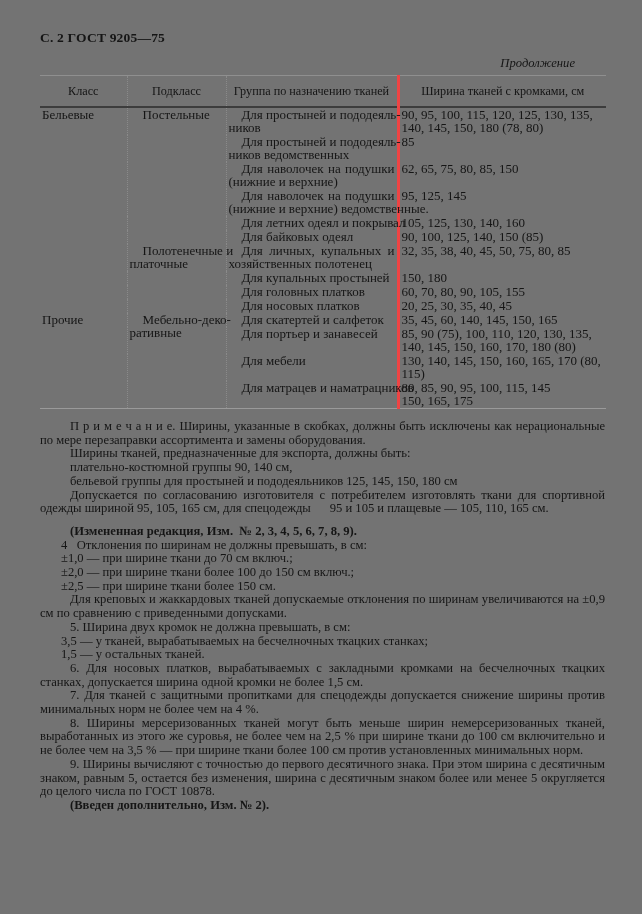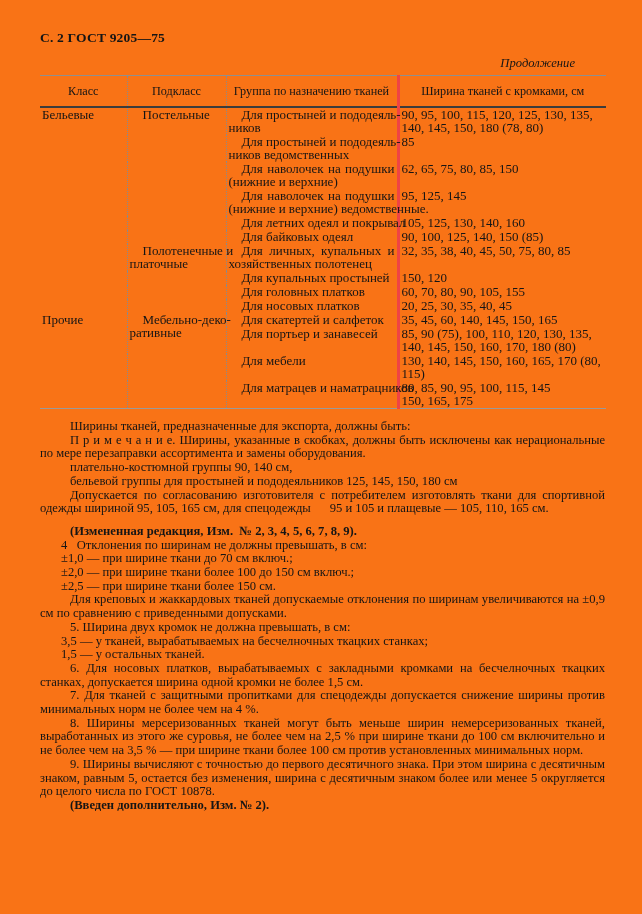--- a/index.html
+++ b/index.html
@@ -1,18 +1,18 @@
 <!DOCTYPE html>
 <html><head>
 <meta charset="utf-8">
 <style>
   html,body{margin:0;padding:0;background:#ffffff;}
   body{width:642px;height:914px;overflow:hidden;
        font-family:"Liberation Serif","DejaVu Serif",serif;color:#151515;}
-  .page{width:642px;height:914px;padding:30px 37px 0 40px;box-sizing:border-box;background:#f97316;}
+  .page{width:642px;height:914px;padding:30px 37px 0 40px;box-sizing:border-box;background:#737373;}
   .page-title{font-size:13.5px;font-weight:bold;letter-spacing:.2px;}
   .continuation{font-style:italic;font-size:12.6px;text-align:right;margin:10px 30px 4px 0;}
   table.gt{width:566px;border-collapse:collapse;table-layout:fixed;
            border-top:1px solid #8f8f8f;border-bottom:1px solid #9a9a9a;}
   table.gt col.c1{width:87px;} table.gt col.c2{width:99px;}
   table.gt col.c3{width:172px;} table.gt col.c4{width:208px;}
   table.gt thead tr{border-bottom:2px solid #3c3c3c;}
   table.gt th{font-weight:normal;font-size:12.2px;text-align:center;
               vertical-align:middle;padding:9px 3px 8px;line-height:13px;}
   table.gt td{vertical-align:top;font-size:13px;line-height:13px;padding:0 2px 1px 2px;}
@@ -158,21 +158,21 @@
           </td>
         </tr>
         <tr>
           <td class="col-group">
             <div class="cell-lines just">
               <div class="cell-line">Для купальных простыней</div>
             </div>
           </td>
           <td class="col-width">
             <div class="cell-lines">
-              <div class="cell-line">150, 120</div>
+              <div class="cell-line">150, 180</div>
             </div>
           </td>
         </tr>
         <tr>
           <td class="col-group">
             <div class="cell-lines just">
               <div class="cell-line">Для головных платков</div>
             </div>
           </td>
           <td class="col-width">
@@ -248,22 +248,22 @@
             <div class="cell-lines">
               <div class="cell-line">80, 85, 90, 95, 100, 115, 145</div>
               <div class="cell-line">150, 165, 175</div>
             </div>
           </td>
         </tr>
       </tbody>
   </table>
 
   <div class="notes">
+      <p class="n-indent">П р и м е ч а н и е. Ширины, указанные в скобках, должны быть исключены как нерациональные по мере перезаправки ассортимента и замены оборудования.</p>
       <p class="n-indent">Ширины тканей, предназначенные для экспорта, должны быть:</p>
-      <p class="n-indent">П р и м е ч а н и е. Ширины, указанные в скобках, должны быть исключены как нерациональные по мере перезаправки ассортимента и замены оборудования.</p>
       <p class="n-indent">плательно-костюмной группы 90, 140 см,</p>
       <p class="n-indent">бельевой группы для простыней и пододеяльников 125, 145, 150, 180 см</p>
       <p class="n-indent">Допускается по согласованию изготовителя с потребителем изготовлять ткани для спортивной одежды шириной 95, 105, 165 см, для спецодежды   95 и 105 и плащевые — 105, 110, 165 см.</p>
       <p class="n-indent n-bold n-gap">(Измененная редакция, Изм. № 2, 3, 4, 5, 6, 7, 8, 9).</p>
       <p class="n-list">4  Отклонения по ширинам не должны превышать, в см:</p>
       <p class="n-list">±1,0 — при ширине ткани до 70 см включ.;</p>
       <p class="n-list">±2,0 — при ширине ткани более 100 до 150 см включ.;</p>
       <p class="n-list">±2,5 — при ширине ткани более 150 см.</p>
       <p class="n-indent">Для креповых и жаккардовых тканей допускаемые отклонения по ширинам увеличиваются на ±0,9 см по сравнению с приведенными допусками.</p>
       <p class="n-indent">5. Ширина двух кромок не должна превышать, в см:</p>

